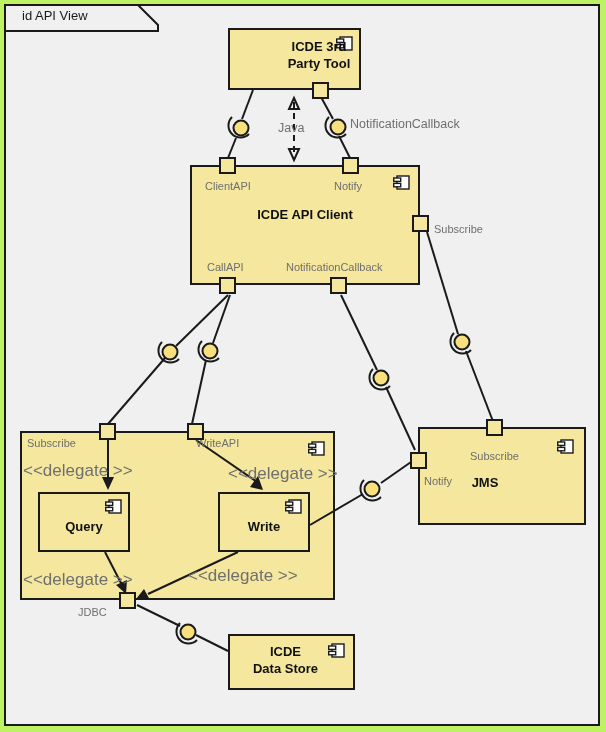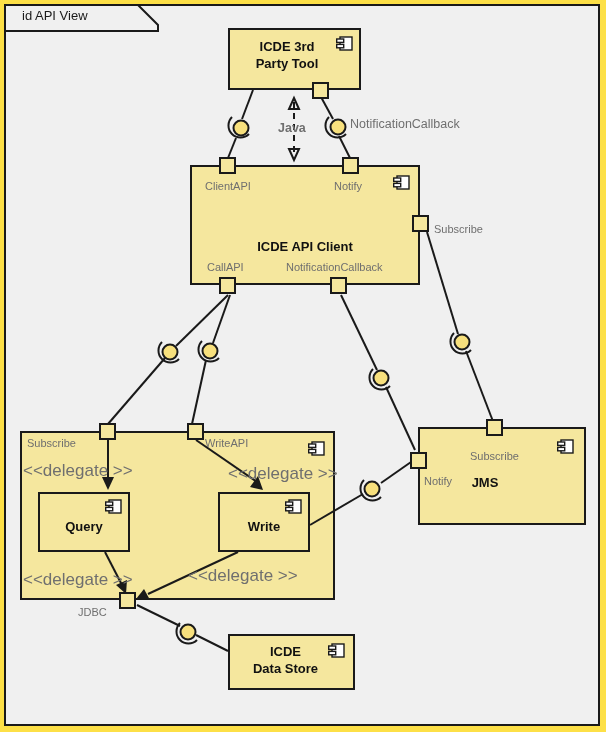--- a/index.html
+++ b/index.html
@@ -4,21 +4,21 @@
 <style>
   html, body {
     margin: 0;
     padding: 0;
     background: #ffffff;
   }
   #diagram-root {
     position: relative;
     width: 606px;
     height: 732px;
-    background: #fde047;
+    background: #bef264;
     font-family: "Liberation Sans", sans-serif;
     overflow: hidden;
   }
   .frame-border {
     position: absolute;
     left: 4px;
     top: 4px;
     width: 596px;
     height: 722px;
     border: 2px solid #1a1a1a;
@@ -198,37 +198,37 @@
 
   <div class="component" style="left:228px; top:28px; width:133px; height:62px;">
     <span class="comp-icon" style="right:6px; top:6px;">
       <svg width="17" height="15" viewBox="0 0 17 15">
         <rect x="4" y="1" width="12" height="13" fill="#ffffff" stroke="#1a1a1a" stroke-width="1.4"></rect>
         <rect x="0.7" y="3" width="7" height="3.4" fill="#ffffff" stroke="#1a1a1a" stroke-width="1.4"></rect>
         <rect x="0.7" y="8.4" width="7" height="3.4" fill="#ffffff" stroke="#1a1a1a" stroke-width="1.4"></rect>
       </svg>
     </span>
   </div>
-  <div class="component-name" style="left:228px; top:38px; width:118px;">ICDE 3rd
+  <div class="component-name" style="left:228px; top:38px; width:118px;padding-left:32px;">ICDE 3rd
 Party Tool</div>
   <div class="port" style="left:312px; top:82px;"></div>
 
-  <div class="edge-label" style="left:278px; top:121px;font-weight:bold;">Java</div>
+  <div class="edge-label" style="left:278px; top:121px;">Java</div>
   <div class="edge-label" style="left:350px; top:117px;">NotificationCallback</div>
 
   <div class="component" style="left:190px; top:165px; width:230px; height:120px;">
     <span class="comp-icon" style="right:8px; top:8px;">
       <svg width="17" height="15" viewBox="0 0 17 15">
         <rect x="4" y="1" width="12" height="13" fill="#ffffff" stroke="#1a1a1a" stroke-width="1.4"></rect>
         <rect x="0.7" y="3" width="7" height="3.4" fill="#ffffff" stroke="#1a1a1a" stroke-width="1.4"></rect>
         <rect x="0.7" y="8.4" width="7" height="3.4" fill="#ffffff" stroke="#1a1a1a" stroke-width="1.4"></rect>
       </svg>
     </span>
   </div>
-  <div class="component-name" style="left:190px; top:238px; width:230px;">ICDE API Client</div>
+  <div class="component-name" style="left:190px; top:206px; width:230px;">ICDE API Client</div>
 
   <div class="port" style="left:219px; top:157px;"></div>
   <div class="port-label" style="left:205px; top:180px;">ClientAPI</div>
 
   <div class="port" style="left:342px; top:157px;"></div>
   <div class="port-label" style="left:334px; top:180px;">Notify</div>
 
   <div class="port" style="left:412px; top:215px;"></div>
   <div class="port-label" style="left:434px; top:223px;">Subscribe</div>
 
@@ -245,21 +245,21 @@
         <rect x="0.7" y="3" width="7" height="3.4" fill="#ffffff" stroke="#1a1a1a" stroke-width="1.4"></rect>
         <rect x="0.7" y="8.4" width="7" height="3.4" fill="#ffffff" stroke="#1a1a1a" stroke-width="1.4"></rect>
       </svg>
     </span>
   </div>
 
   <div class="port" style="left:99px; top:423px;"></div>
   <div class="port-label" style="left:27px; top:437px;">Subscribe</div>
 
   <div class="port" style="left:187px; top:423px;"></div>
-  <div class="port-label" style="left:205px; top:437px;">WriteAPI</div>
+  <div class="port-label" style="left:196px; top:437px;">WriteAPI</div>
 
   <div class="port" style="left:119px; top:592px;"></div>
   <div class="port-label" style="left:78px; top:606px;">JDBC</div>
 
   <div class="stereotype" style="left:23px; top:461px;">&lt;&lt;delegate &gt;&gt;</div>
   <div class="stereotype" style="left:228px; top:464px;">&lt;&lt;delegate &gt;&gt;</div>
   <div class="stereotype" style="left:23px; top:570px;">&lt;&lt;delegate &gt;&gt;</div>
   <div class="stereotype" style="left:188px; top:566px;">&lt;&lt;delegate &gt;&gt;</div>
 
   <div class="component" style="left:38px; top:492px; width:92px; height:60px;">

